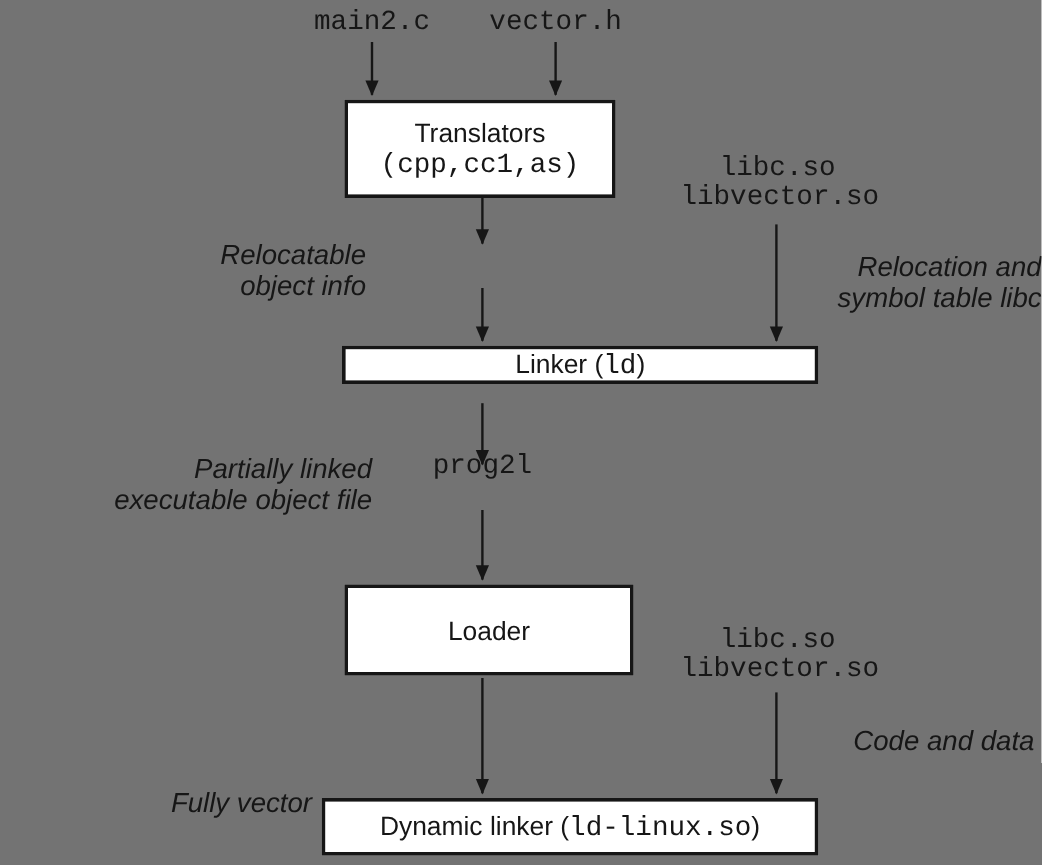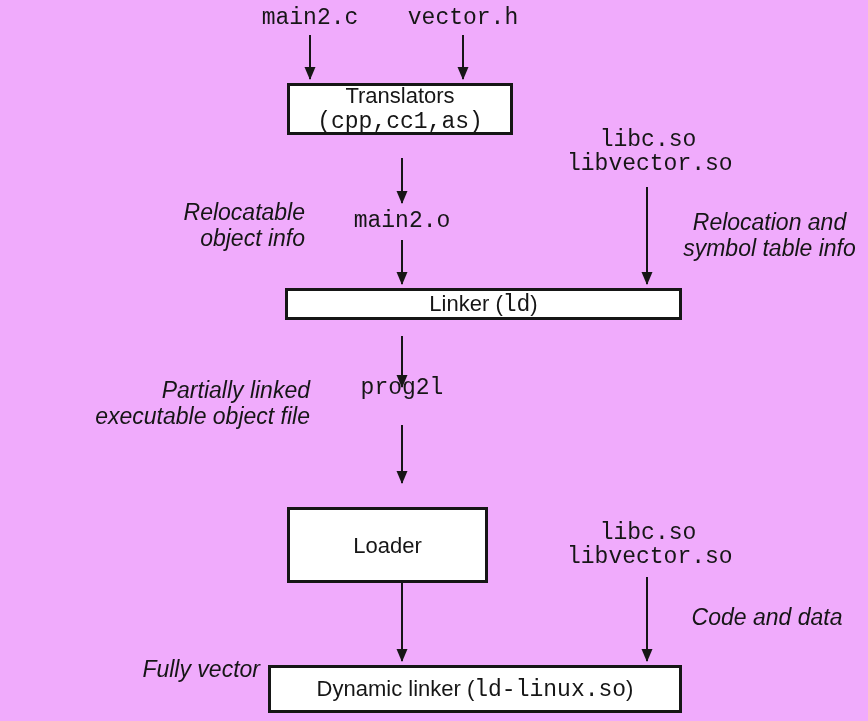--- a/index.html
+++ b/index.html
@@ -4,21 +4,21 @@
 <style>
   html, body {
     margin: 0;
     padding: 0;
     background: #ffffff;
   }
   .stage {
     position: relative;
     width: 868px;
     height: 721px;
-    background: #f0abfc;
+    background: #737373;
     overflow: hidden;
     color: #161616;
   }
   .arrows {
     position: absolute;
     left: 0;
     top: 0;
     pointer-events: none;
   }
   .lbl {
@@ -35,21 +35,21 @@
     font-size: 22px;
   }
   .ital {
     font-family: "Liberation Sans", "DejaVu Sans", sans-serif;
     font-style: italic;
     font-size: 23px;
     line-height: 26px;
   }
   .tc { text-align: center; }
   .tr { text-align: right; }
-  .tl { text-align: center; }
+  .tl { text-align: right; }
   .box {
     position: absolute;
     box-sizing: border-box;
     border: 3px solid #161616;
     background: #ffffff;
     display: flex;
     flex-direction: column;
     align-items: center;
     justify-content: center;
     text-align: center;
@@ -75,42 +75,41 @@
     <line x1="647" y1="187" x2="647" y2="284" stroke="#161616" stroke-width="2" marker-end="url(#ah)"></line>
     <line x1="402" y1="336" x2="402" y2="387" stroke="#161616" stroke-width="2" marker-end="url(#ah)"></line>
     <line x1="402" y1="425" x2="402" y2="483" stroke="#161616" stroke-width="2" marker-end="url(#ah)"></line>
     <line x1="402" y1="565" x2="402" y2="661" stroke="#161616" stroke-width="2" marker-end="url(#ah)"></line>
     <line x1="647" y1="577" x2="647" y2="661" stroke="#161616" stroke-width="2" marker-end="url(#ah)"></line>
   </svg>
 
   <div class="lbl mono tc" style="left:250px; top:6px; width:120px;">main2.c</div>
   <div class="lbl mono tc" style="left:403px; top:6px; width:120px;">vector.h</div>
 
-  <div class="box" style="left:287px; top:83px; width:226px; height:52px;">
+  <div class="box" style="left:287px; top:83px; width:226px; height:82px;">
     <div class="line sans">Translators</div>
     <div class="line mono">(cpp,cc1,as)</div>
   </div>
 
   <div class="lbl mono tc" style="left:567px; top:128px; width:162px;"><span>libc.so</span><br><span>libvector.so</span></div>
 
   <div class="lbl ital tr" style="left:95px; top:199px; width:210px;"><span>Relocatable</span><br><span>object info</span></div>
 
-  <div class="lbl mono tc" style="left:342px; top:209px; width:120px;">main2.o</div>
 
-  <div class="lbl ital tl" style="left:671px; top:209px; width:197px;"><span>Relocation and</span><br><span>symbol table info</span></div>
+  <div class="lbl ital tl" style="left:671px; top:209px; width:197px;"><span>Relocation and</span><br><span>symbol table libc</span></div>
 
   <div class="box" style="left:285px; top:288px; width:397px; height:32px;">
     <div class="inline-mix"><span class="sans">Linker (</span><span class="mono">ld</span><span class="sans">)</span></div>
   </div>
 
   <div class="lbl ital tr" style="left:58px; top:377px; width:252px;"><span>Partially linked</span><br><span>executable object file</span></div>
 
   <div class="lbl mono tc" style="left:342px; top:376px; width:120px;">prog2l</div>
 
-  <div class="box" style="left:287px; top:487px; width:201px; height:76px;margin-top:20px;">
+  <div class="box" style="left:287px; top:487px; width:241px; height:76px;">
     <div class="line sans">Loader</div>
   </div>
 
   <div class="lbl mono tc" style="left:567px; top:521px; width:162px;"><span>libc.so</span><br><span>libvector.so</span></div>
 
   <div class="lbl ital tl" style="left:672px; top:604px; width:190px;">Code and data</div>
 
   <div class="lbl ital tr" style="left:6px; top:656px; width:254px;"><span>Fully vector</span><br></div>
 
   <div class="box" style="left:268px; top:665px; width:414px; height:48px;text-align:right;">

